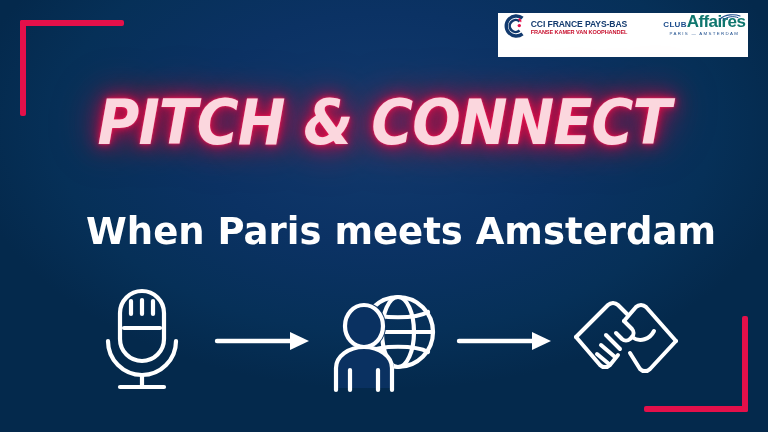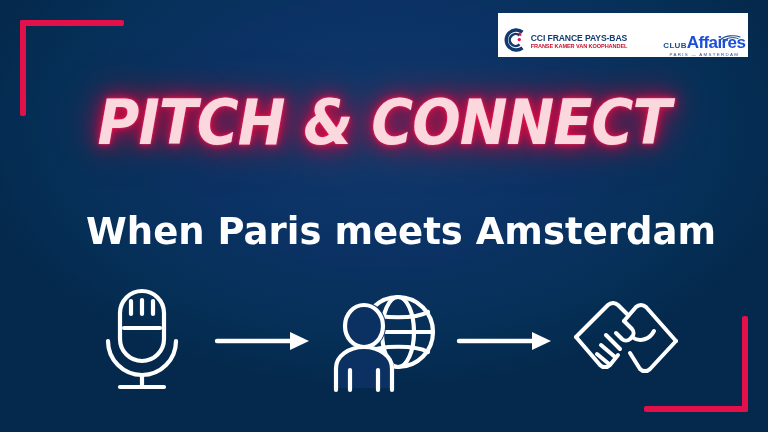--- a/index.html
+++ b/index.html
@@ -41,21 +41,21 @@
 
   
   .logo-bar {
     position: absolute;
     left: 498px;
     top: 13px;
     width: 250px;
     height: 44px;
     background: #ffffff;
     display: flex;
-    align-items: flex-end;
+    align-items: flex-start;
     justify-content: center;
     gap: 12px;
     padding: 0 8px;
   }
   .cci-logo {
     display: flex;
     align-items: center;
     gap: 4px;
   }
   .cci-mark { flex: none; }
@@ -92,21 +92,21 @@
     font-family: "Liberation Sans", sans-serif;
     font-weight: bold;
     font-size: 8px;
     color: #1b4c8c;
     letter-spacing: 0.3px;
   }
   .affaires-word {
     font-family: "Liberation Sans", sans-serif;
     font-weight: bold;
     font-size: 17px;
-    color: #1d4ed8;
+    color: #0f766e;
     letter-spacing: -0.6px;
   }
   .club-sub {
     font-family: "Liberation Sans", sans-serif;
     font-size: 4.4px;
     color: #1b4c8c;
     letter-spacing: 1.3px;
     white-space: nowrap;
     margin-top: 2px;
   }

